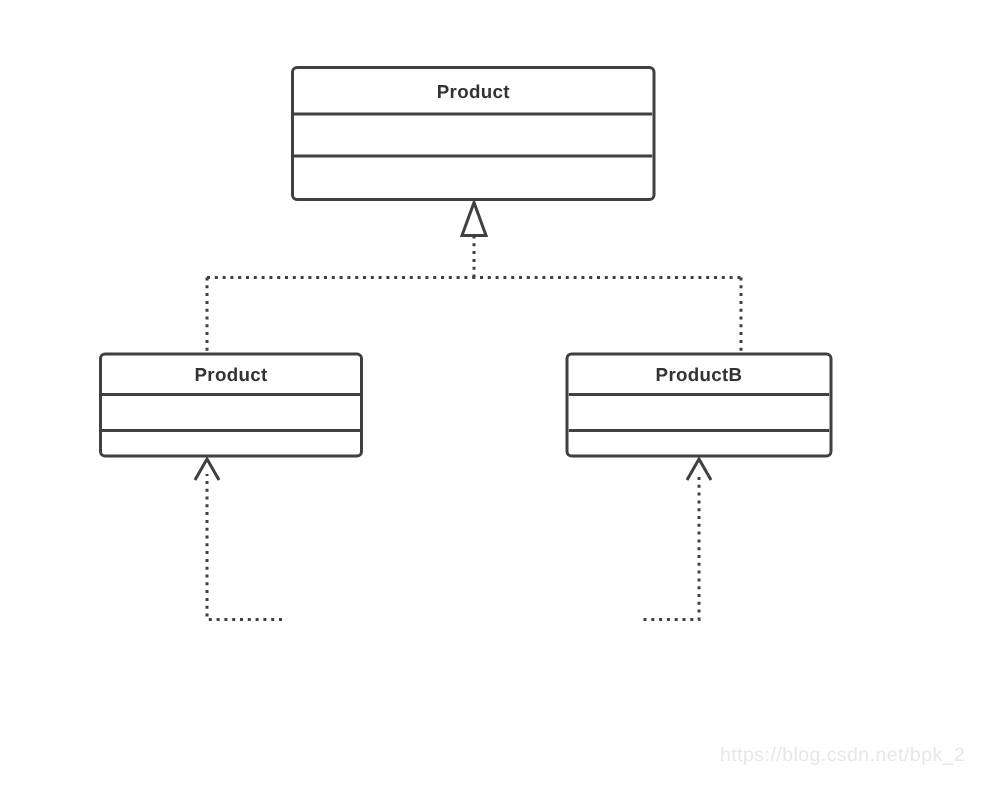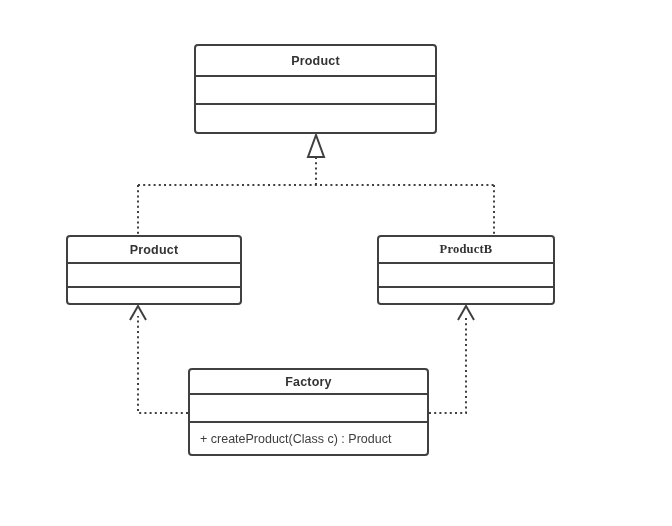--- a/index.html
+++ b/index.html
@@ -99,25 +99,21 @@
     <div class="uml-row uml-ops" style="height:29px;"></div>
   </div>
 
   <div class="uml-box" style="left:66px; top:235px; width:176px; height:70px;">
     <div class="uml-row uml-title" style="height:27px;">Product</div>
     <div class="uml-row uml-attrs" style="height:24px;"></div>
     <div class="uml-row uml-ops" style="height:19px;"></div>
   </div>
 
   <div class="uml-box" style="left:377px; top:235px; width:178px; height:70px;">
-    <div class="uml-row uml-title" style="height:27px;font-family:Liberation Serif, serif;">ProductB</div>
+    <div class="uml-row uml-title" style="height:27px;">ProductB</div>
     <div class="uml-row uml-attrs" style="height:24px;"></div>
     <div class="uml-row uml-ops" style="height:19px;"></div>
   </div>
 
-  <div class="uml-box" style="left:188px; top:368px; width:241px; height:88px;">
-    <div class="uml-row uml-title" style="height:25px;">Factory</div>
-    <div class="uml-row uml-attrs" style="height:28px;"></div>
-    <div class="uml-row uml-ops" style="height:31px;">+ createProduct(Class c) : Product</div>
-  </div>
 
+  <div class="watermark" style="left:480px; top:495px;">https://blog.csdn.net/bpk_2</div>
 
 </div>
 
 </body></html>

